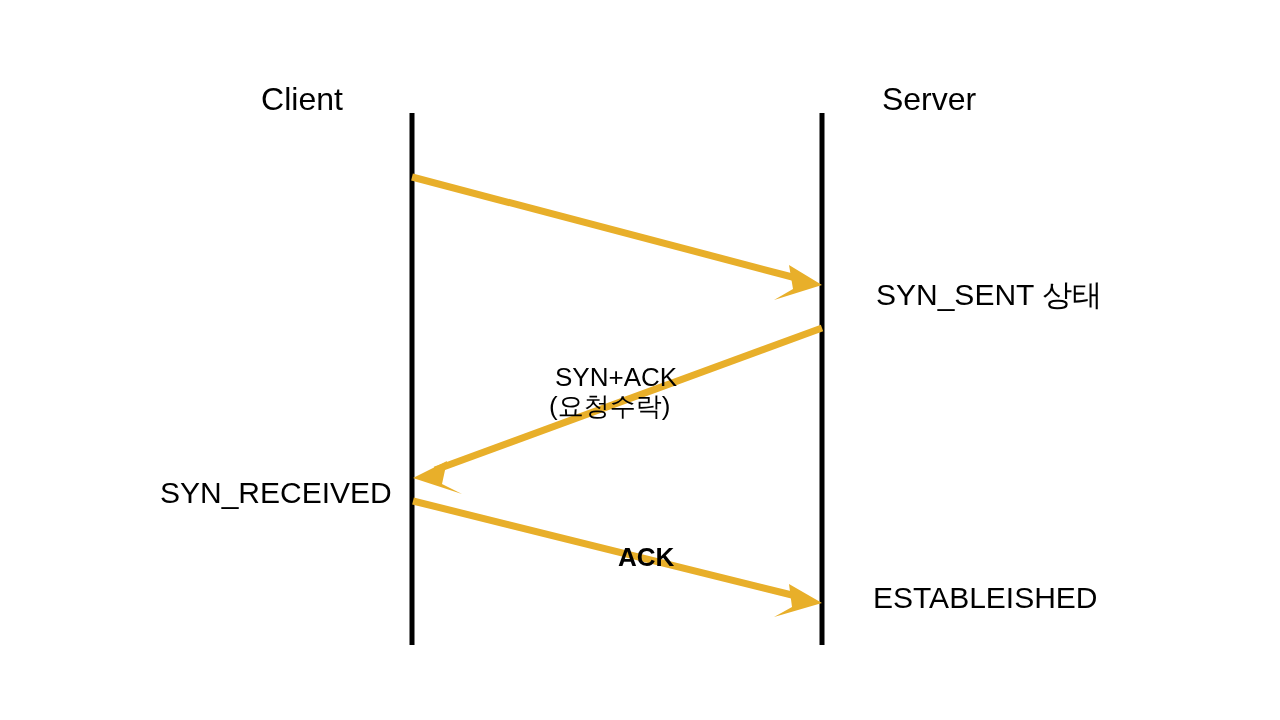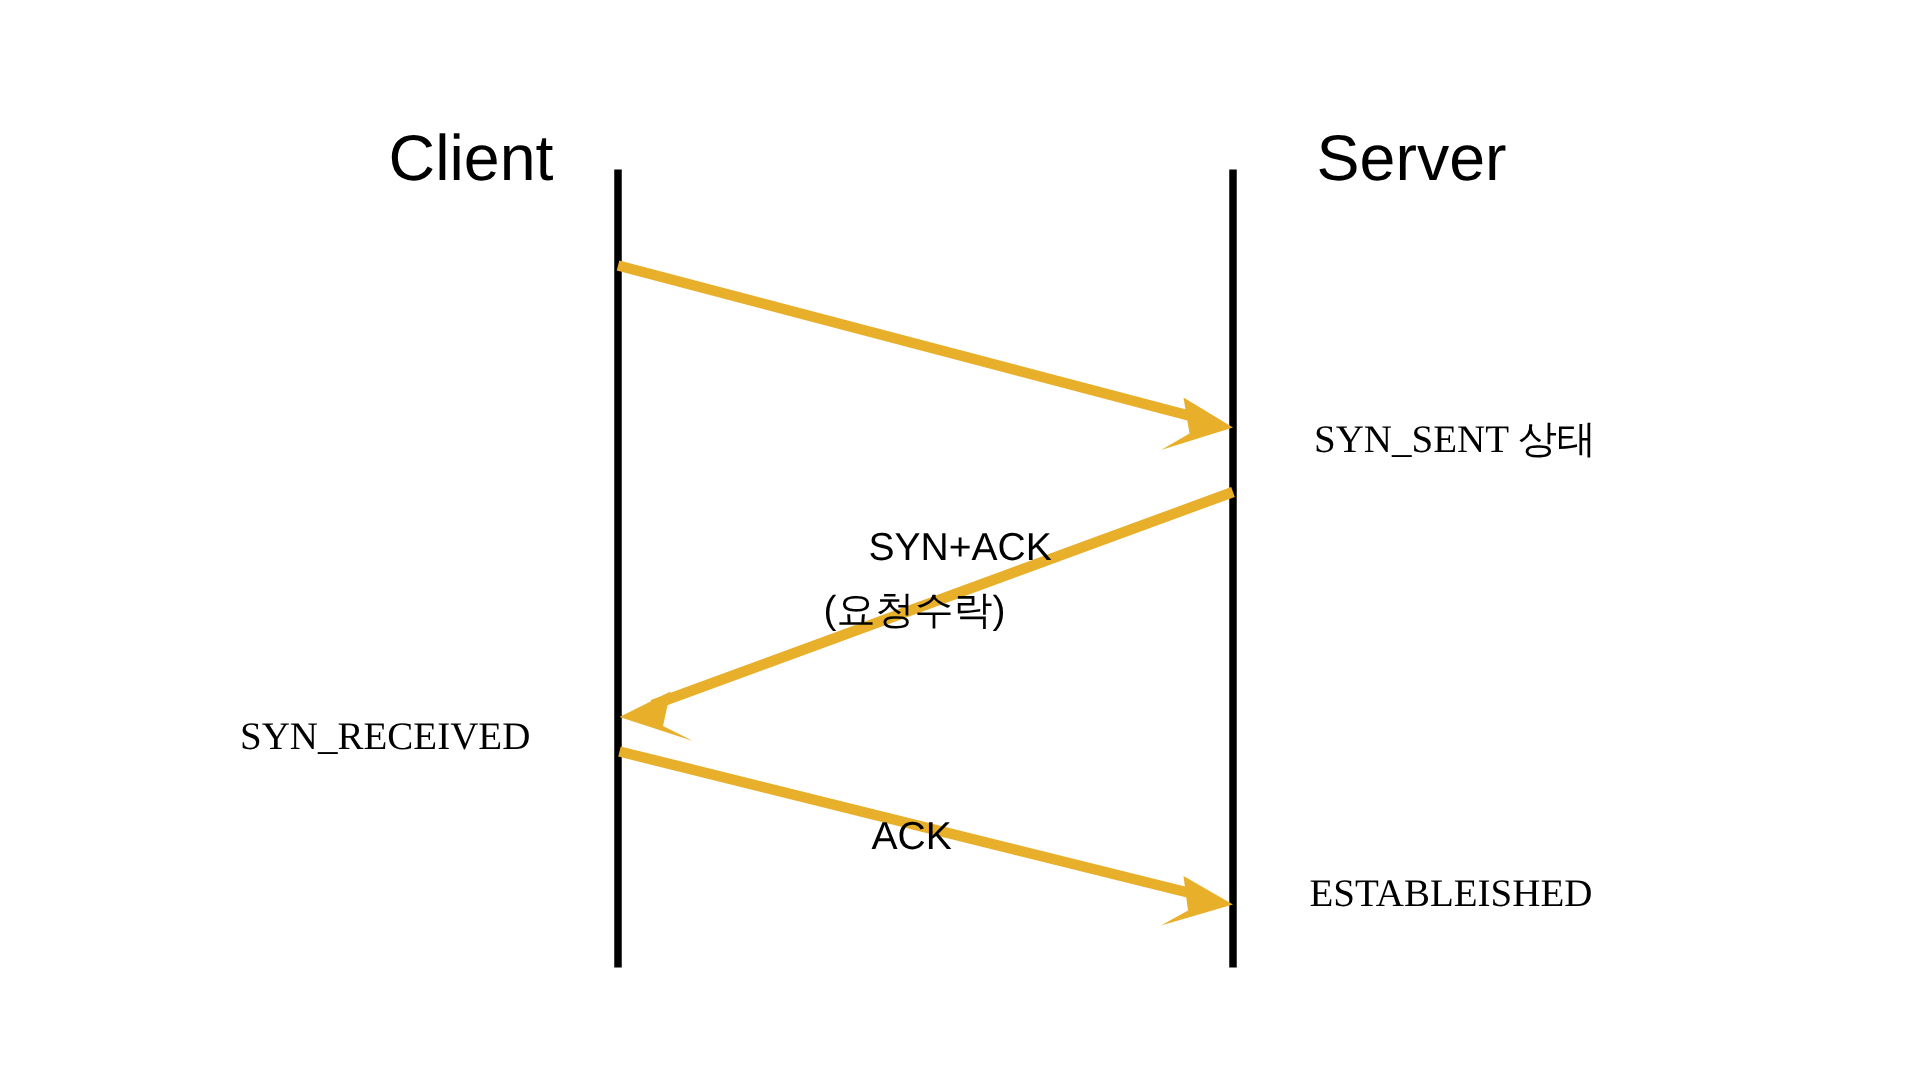--- a/index.html
+++ b/index.html
@@ -24,30 +24,28 @@
     height: 720px;
   }
   .txt {
     position: absolute;
     white-space: pre;
     line-height: 1.12;
     color: #000000;
     font-weight: 400;
   }
   .actor-title {
-    font-size: 43px;
+    font-size: 32px;
     text-align: center;
-    margin-left: 12px;
   }
   .msg-label {
     font-size: 26px;
   }
   .state-label {
-    font-size: 26px;
-    font-family: Liberation Serif, serif;
+    font-size: 30px;
   }
   .center {
     text-align: center;
     transform: translateX(-50%);
   }
 </style>
 </head>
 <body>
 
 <div id="canvas">
@@ -73,25 +71,25 @@
       <polygon points="822,603 789,584 792,607 774,617" fill="#E8AF2A"></polygon>
     </g>
 
   </svg>
 
   <div class="txt actor-title center" style="left:302px; top:82px;">Client</div>
 
   <div class="txt actor-title center" style="left:929px; top:82px;text-align:center;">Server</div>
 
 
-  <div class="txt msg-label" style="left:555px; top:350px;margin-left:24px;">SYN+ACK</div>
+  <div class="txt msg-label" style="left:555px; top:363px;">SYN+ACK</div>
 
   <div class="txt msg-label" style="left:549px; top:392px;text-align:center;">(요청수락)</div>
 
-  <div class="txt msg-label" style="left:581px; top:543px;">ACK</div>
+  <div class="txt msg-label" style="left:618px; top:543px;font-weight:bold;">ACK</div>
 
   <div class="txt state-label" style="left:876px; top:278px;">SYN_SENT 상태</div>
 
   <div class="txt state-label" style="left:160px; top:476px;">SYN_RECEIVED</div>
 
   <div class="txt state-label" style="left:873px; top:581px;">ESTABLEISHED</div>
 
 </div>
 
 </body></html>

